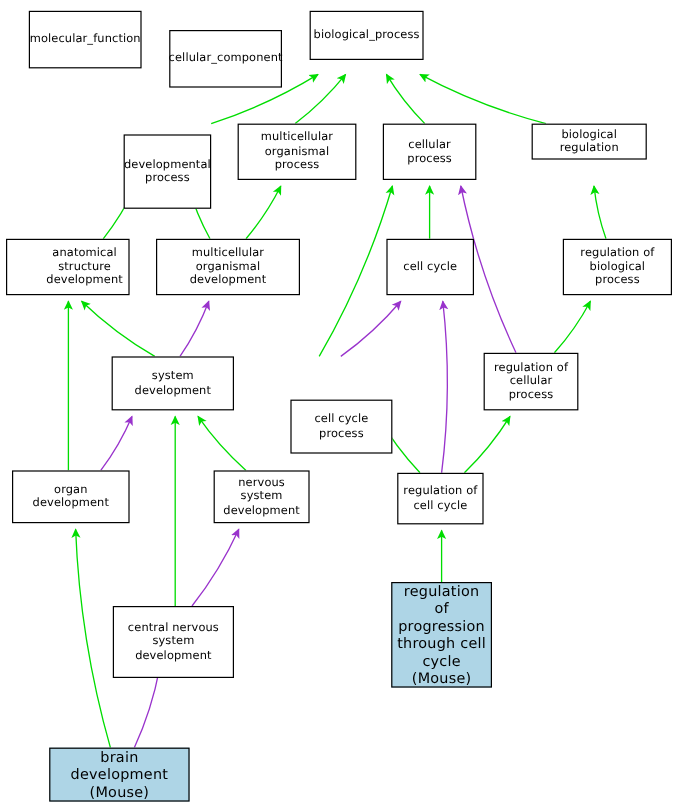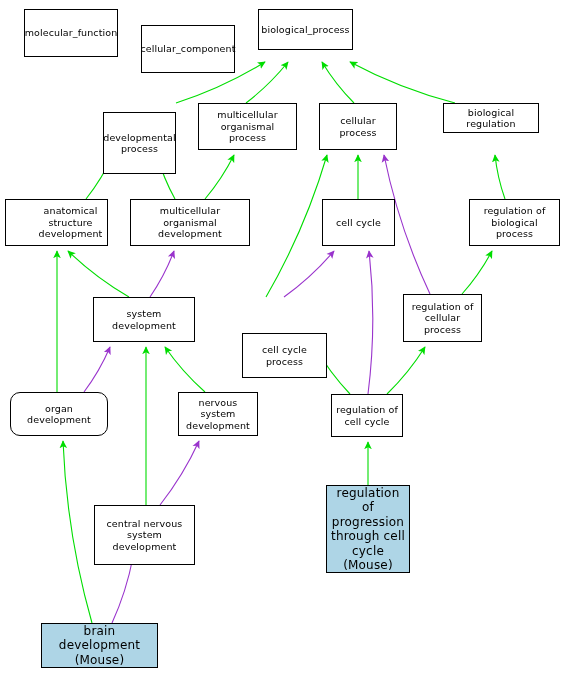--- a/index.html
+++ b/index.html
@@ -94,21 +94,21 @@
 development</span></div>
       <div class="node" style="left: 130px; top: 199px; width: 120px; height: 47px;"><span>multicellular
 organismal development</span></div>
       <div class="node" style="left: 322px; top: 199px; width: 73px; height: 47px;"><span>cell cycle</span></div>
       <div class="node" style="left: 469px; top: 199px; width: 91px; height: 47px;"><span>regulation of
 biological process</span></div>
       <div class="node" style="left: 93px; top: 297px; width: 102px; height: 45px;"><span>system development</span></div>
       <div class="node" style="left: 242px; top: 297px; width: 85px; height: 45px; margin-top: 36px;"><span>cell cycle process</span></div>
       <div class="node" style="left: 403px; top: 294px; width: 79px; height: 48px;"><span>regulation of
 cellular process</span></div>
-      <div class="node" style="left: 10px; top: 392px; width: 98px; height: 44px; border-radius: 10px;"><span>organ development</span></div>
+      <div class="node" style="left: 10px; top: 392px; width: 98px; height: 44px;"><span>organ development</span></div>
       <div class="node" style="left: 178px; top: 392px; width: 80px; height: 44px;"><span>nervous system
 development</span></div>
       <div class="node" style="left: 331px; top: 394px; width: 72px; height: 43px;"><span>regulation of
 cell cycle</span></div>
       <div class="node" style="left: 94px; top: 505px; width: 101px; height: 60px;"><span>central nervous
 system development</span></div>
       <div class="node highlight" style="left: 326px; top: 485px; width: 84px; height: 88px;"><span>regulation of
 progression
 through cell
 cycle

